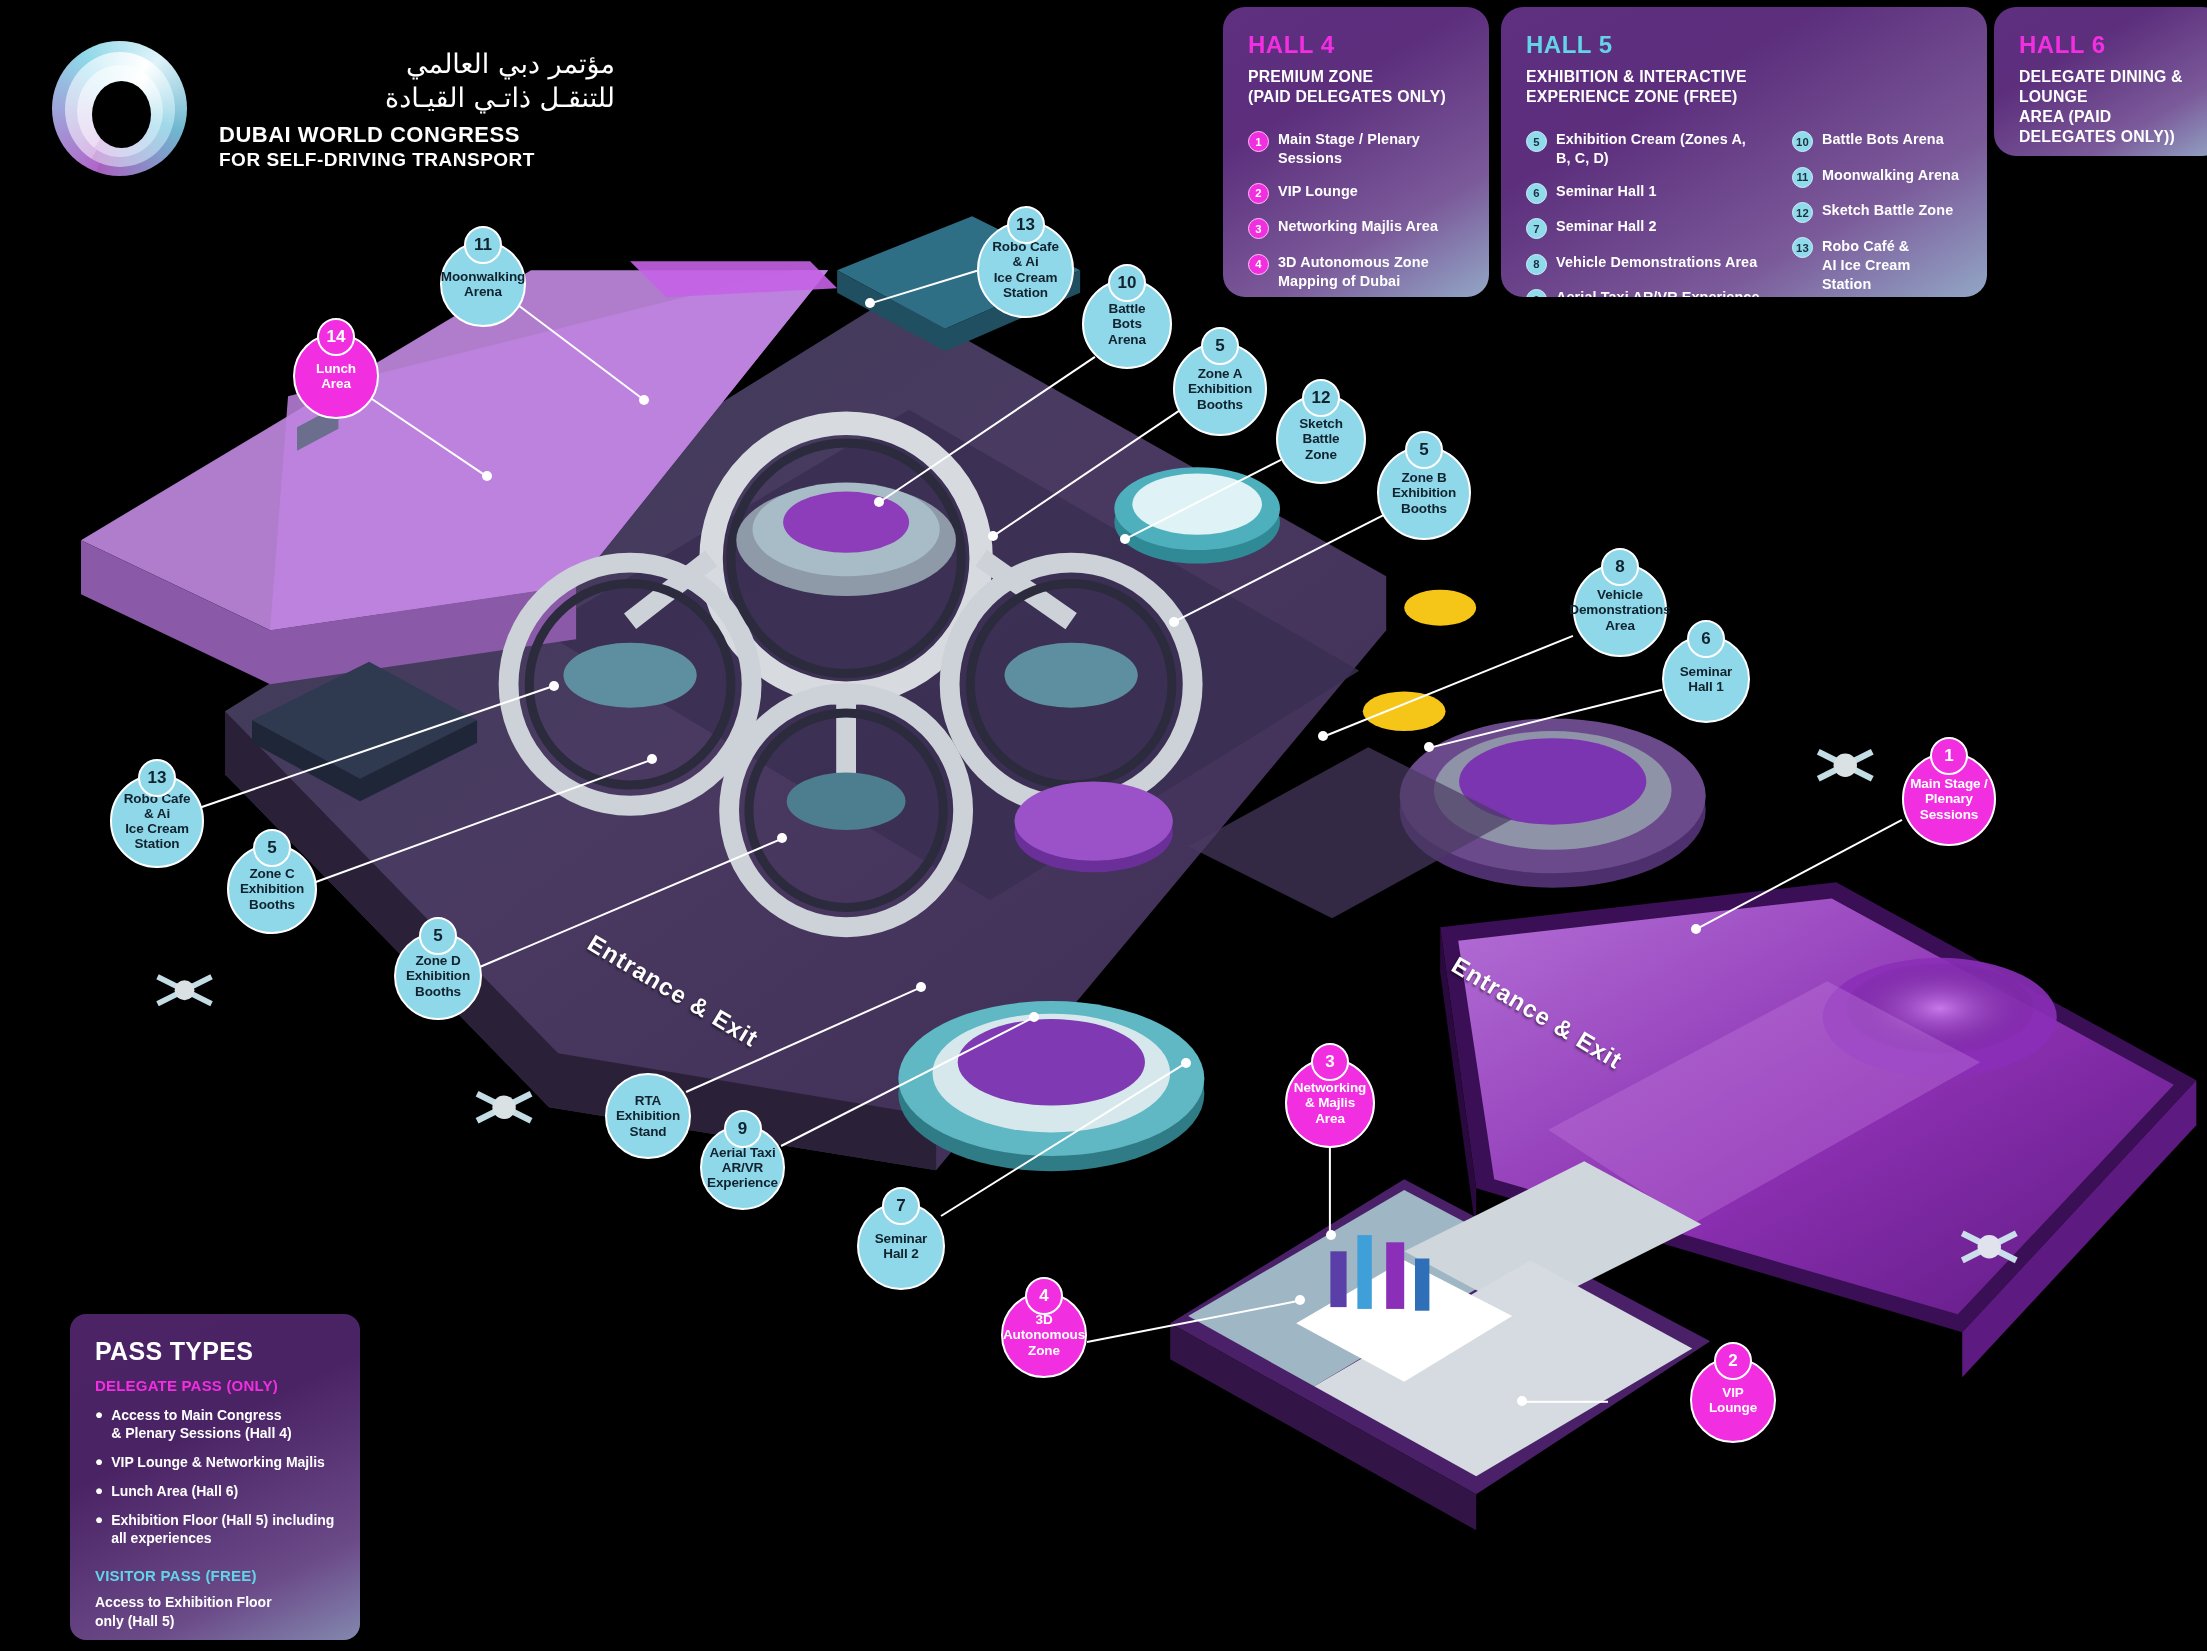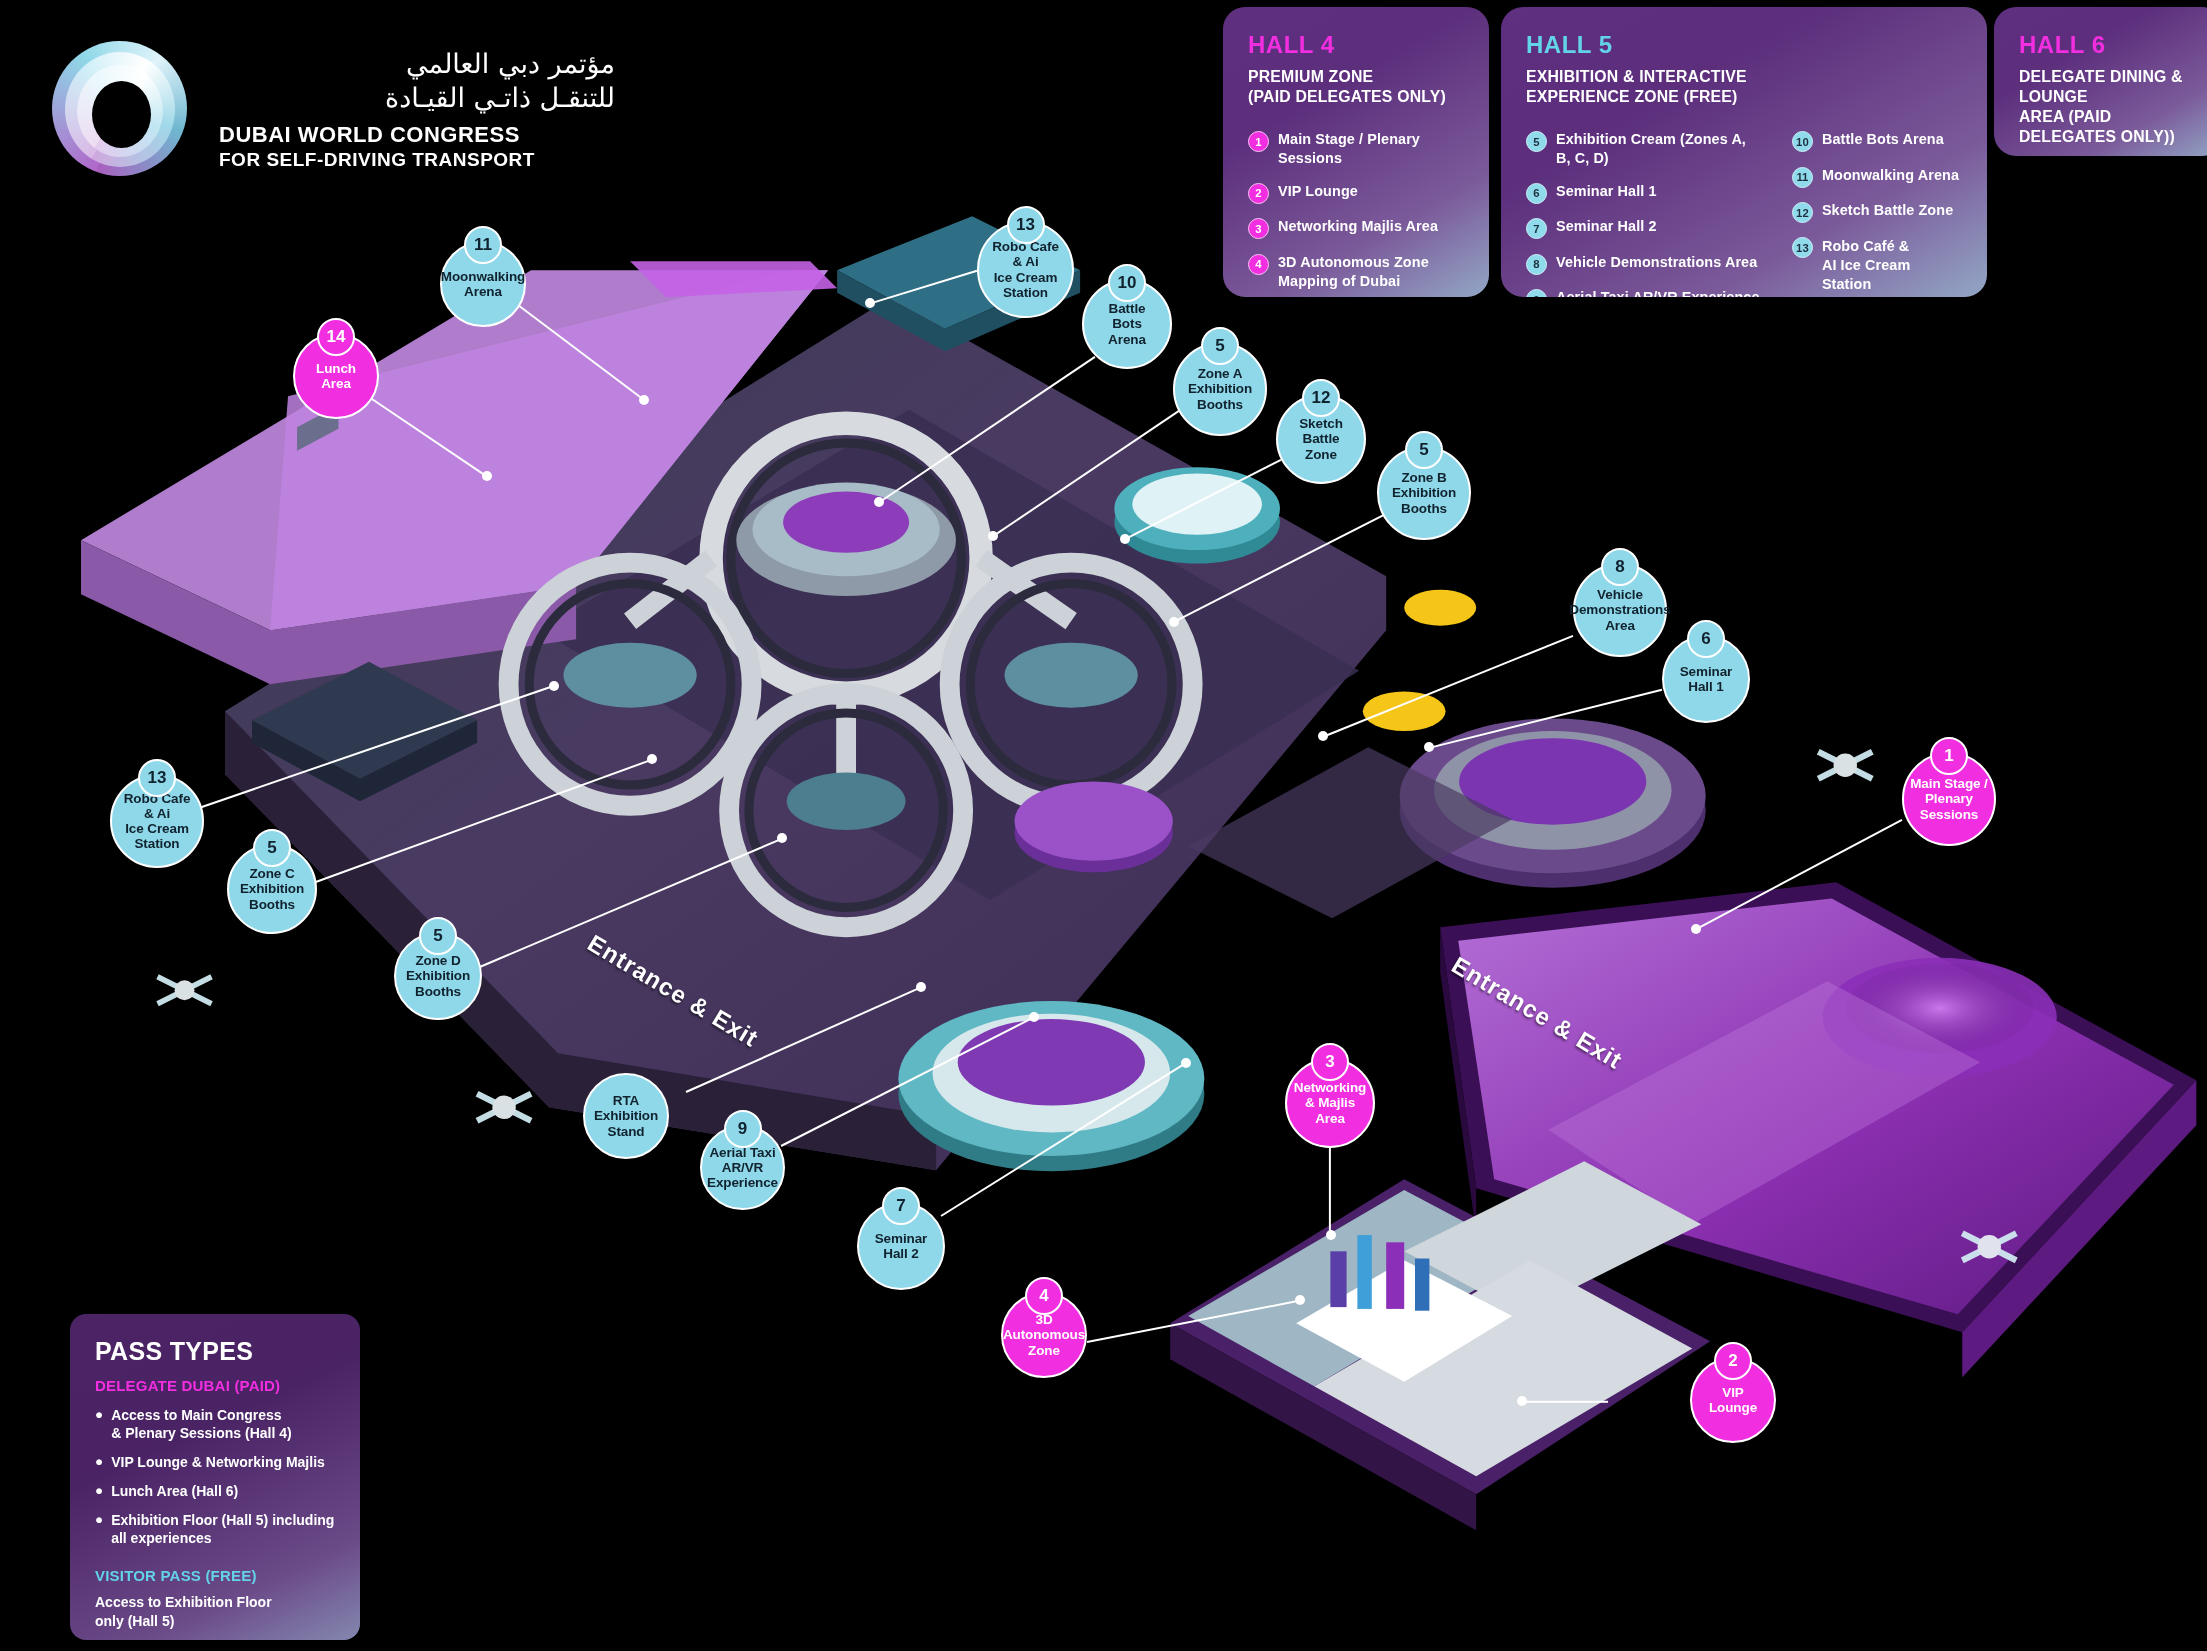--- a/index.html
+++ b/index.html
@@ -479,21 +479,21 @@
       <div class="leader" style="left: 475px; top: 968px; width: 333px; transform: rotate(-23deg);"></div>
       <div class="leader-dot" style="left: 777px; top: 833px;"></div>
       <div class="bubble cyan" style="left: 394px; top: 932px; width: 88px; height: 88px;">
         <div class="bubble-num">5</div>
         <div class="bubble-label" style="white-space: pre-line;">Zone D
 Exhibition
 Booths</div>
       </div>
       <div class="leader" style="left: 686px; top: 1091px; width: 257px; transform: rotate(-24deg);"></div>
       <div class="leader-dot" style="left: 916px; top: 982px;"></div>
-      <div class="bubble cyan" style="left: 583px; top: 1073px; width: 86px; height: 86px;">
+      <div class="bubble cyan" style="left: 605px; top: 1073px; width: 86px; height: 86px;">
         <div class="bubble-label" style="white-space: pre-line;">RTA
 Exhibition
 Stand</div>
       </div>
       <div class="leader" style="left: 781px; top: 1145px; width: 284px; transform: rotate(-27deg);"></div>
       <div class="leader-dot" style="left: 1029px; top: 1012px;"></div>
       <div class="bubble cyan" style="left: 700px; top: 1125px; width: 85px; height: 85px;">
         <div class="bubble-num">9</div>
         <div class="bubble-label" style="white-space: pre-line;">Aerial Taxi
 AR/VR
@@ -531,21 +531,21 @@
       </div>
     </div>
 
   <div id="entrances-layer">
       <div class="entrance-label" style="left: 576px; top: 977px; transform: rotate(31deg);">Entrance &amp; Exit</div>
       <div class="entrance-label" style="left: 1440px; top: 999px; transform: rotate(31deg);">Entrance &amp; Exit</div>
     </div>
 
   <div id="pass-panel">
     <div id="pass-title">PASS TYPES</div>
-    <div class="pass-heading pink">DELEGATE DUBAI (PAID)</div>
+    <div class="pass-heading pink">DELEGATE PASS (ONLY)</div>
     <div class="pass-list" id="pass-list">
         <div class="pass-li">
           <span class="pass-bullet">●</span>
           <span class="pass-li-text" style="white-space: pre-line;">Access to Main Congress
 &amp; Plenary Sessions (Hall 4)</span>
         </div>
         <div class="pass-li">
           <span class="pass-bullet">●</span>
           <span class="pass-li-text" style="white-space: pre-line;">VIP Lounge &amp; Networking Majlis</span>
         </div>

